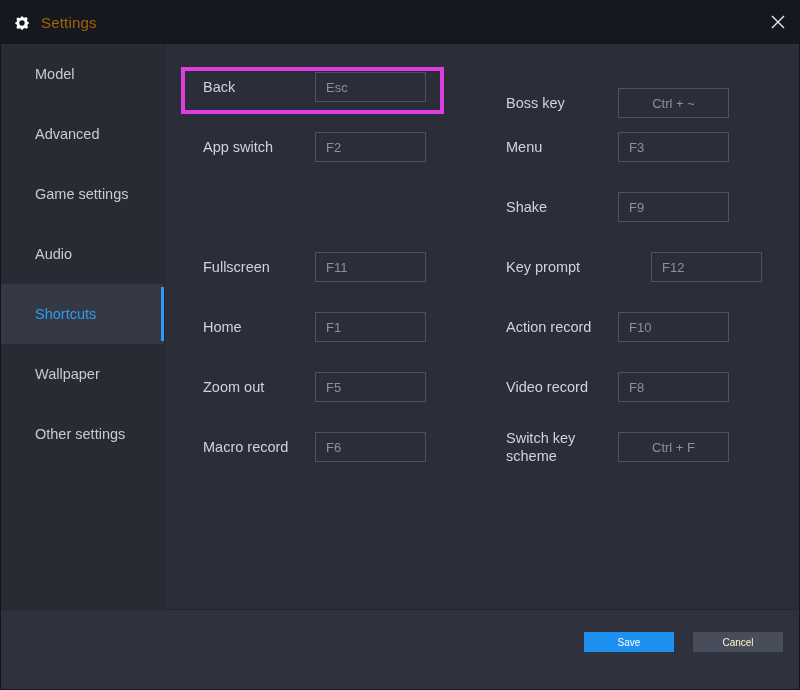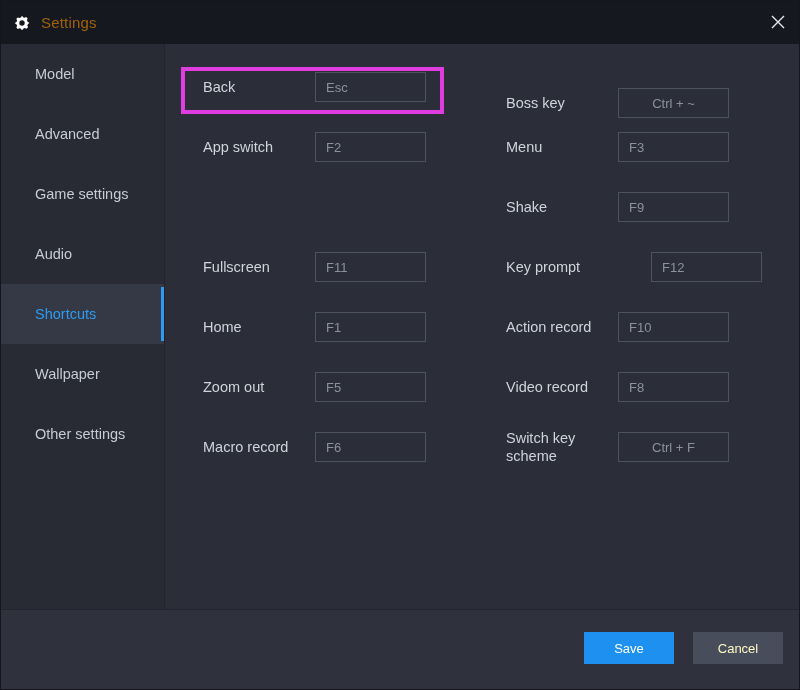--- a/index.html
+++ b/index.html
@@ -146,25 +146,25 @@
     left: 0; top: 608px;
     width: 800px;
     height: 82px;
     background: #2f323c;
     border-top: 1px solid #23262e;
     box-sizing: border-box;
   }
   .btn {
     position: absolute;
     top: 22px;
-    height: 32px;
+    height: 20px;
     display: flex;
     align-items: center;
     justify-content: center;
-    font-size: 13px;
+    font-size: 10px;
     cursor: pointer;
     box-sizing: border-box;
   }
   .btn-save {
     left: 583px;
     width: 90px;
     background: #1e90f0;
     color: #ffffff;
   }
   .btn-cancel {

